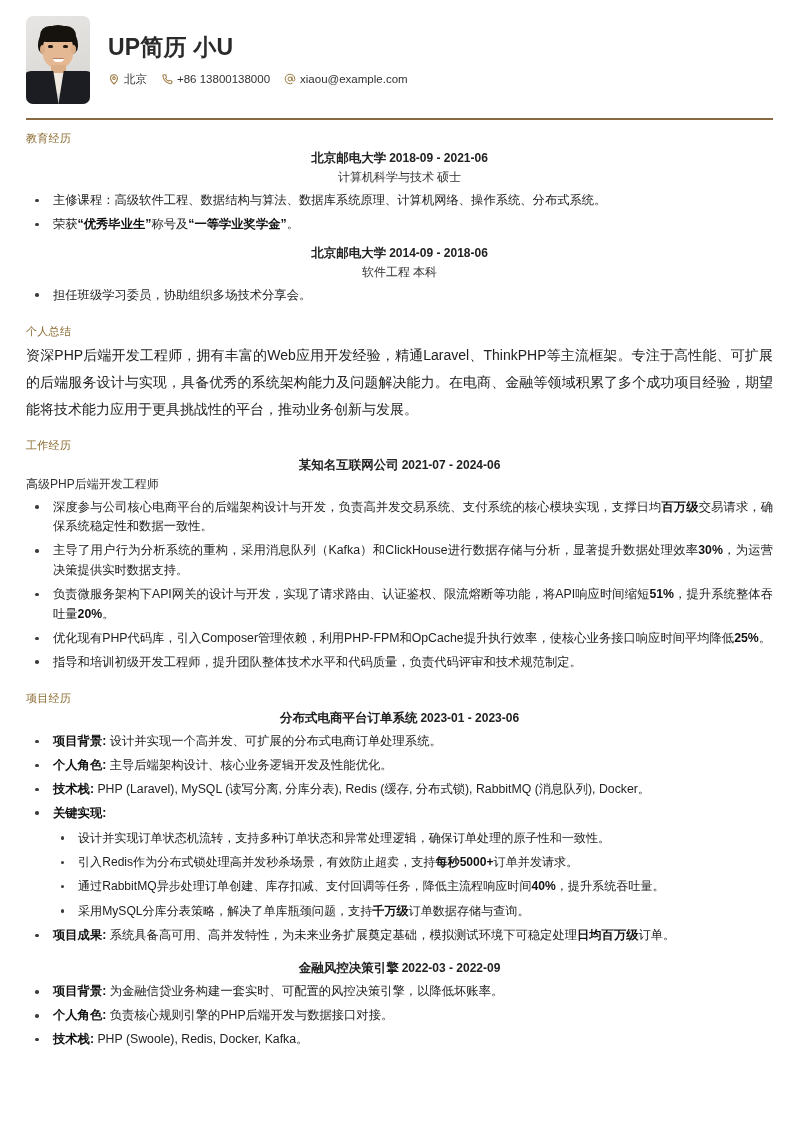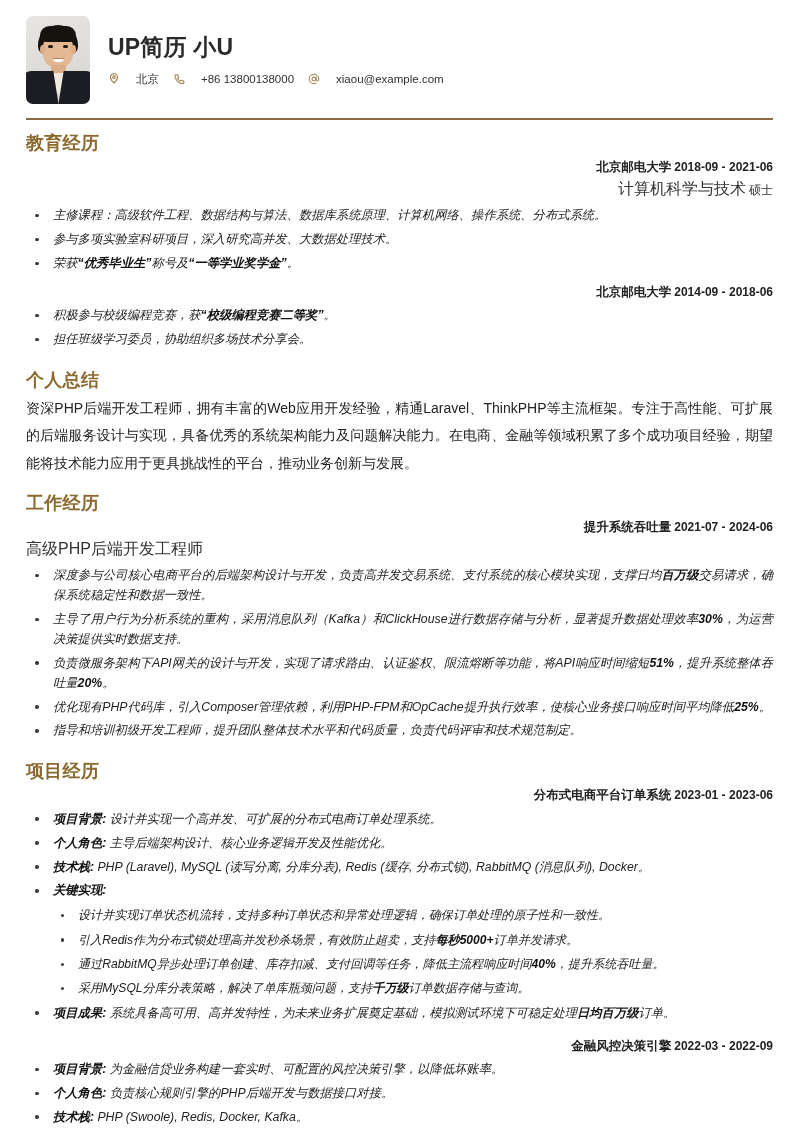--- a/index.html
+++ b/index.html
@@ -31,40 +31,40 @@
   .photo .mouth { position:absolute; left:27px; top:42px; width:11px; height:4px; background:#fdfdfd; border-radius:0 0 6px 6px; border-top:1px solid #b67b62; }
   .photo .neck { position:absolute; left:25px; top:49px; width:15px; height:12px; background:#dcae88; }
   .photo .shirt { position:absolute; left:18px; top:57px; width:29px; height:20px; background:#efe9df; border-radius:7px 7px 0 0; }
   .photo .jacket-l { position:absolute; left:-2px; top:55px; width:32px; height:34px; background:#1b1d22; transform:skewX(9deg); border-radius:10px 0 0 0; }
   .photo .jacket-r { position:absolute; left:35px; top:55px; width:32px; height:34px; background:#1b1d22; transform:skewX(-9deg); border-radius:0 10px 0 0; }
 
   .head-right { flex:1 1 auto; min-width:0; }
   .name { font-size:23px; font-weight:700; letter-spacing:.2px; color:#2a2a2a; line-height:1.25; }
   .contacts { margin-top:10px; display:flex; align-items:center; gap:6px; flex-wrap:wrap;
     font-size:11.5px; color:#30302f; }
-  .contact { display:inline-flex; gap:16px; margin-right:8px; }
+  .contact { display:inline-flex; align-items:center; gap:4px; margin-right:8px; }
   .cicon { width:12px; height:12px; display:inline-block; color:#9c7b43; flex:0 0 auto; }
   .cicon svg { display:block; width:12px; height:12px; }
 
   .rule { height:2px; background:#8a6a45; width:100%; margin:0 0 11px 0; }
 
   
   .section { margin-bottom:9px; }
-  .sec-title { font-size:18px; font-weight:700; color:#8a6a2f; letter-spacing:.3px; margin-bottom:3px; }
+  .sec-title { font-size:11px; font-weight:400; color:#8a6a2f; letter-spacing:.3px; margin-bottom:3px; }
 
   .entry { margin-bottom:2px; }
-  .row { display:flex; align-items:baseline; justify-content:flex-end; gap:3px; }
+  .row { display:flex; align-items:baseline; justify-content:center; gap:3px; }
   .org { font-size:12.5px; font-weight:700; color:#222; line-height:1.55; }
   .date { font-size:12px; font-weight:700; color:#222; white-space:nowrap; line-height:1.55; }
-  .sub { font-size:16px; font-weight:400; color:#333; line-height:1.55; }
+  .sub { font-size:12px; font-weight:400; color:#333; line-height:1.55; }
   .subr { font-size:12px; font-weight:400; color:#333; white-space:nowrap; line-height:1.55; }
 
   .para { font-size:14px; line-height:1.95; color:#222; text-align:justify; }
 
-  ul.bl { list-style:none; margin:2px 0 0 0; padding:0;font-style:italic; }
+  ul.bl { list-style:none; margin:2px 0 0 0; padding:0; }
   ul.bl > li { position:relative; padding-left:27px; font-size:12.3px; line-height:1.62;
     color:#222; margin:4px 0; text-align:justify; }
   ul.bl > li::before { content:""; position:absolute; left:9px; top:.62em;
     width:3.6px; height:3.6px; border-radius:50%; background:#3c3c3c; }
   ul.bl ul.bl2 { list-style:none; margin:3px 0 0 0; padding:0; }
   ul.bl ul.bl2 > li { position:relative; padding-left:25px; font-size:12.1px; line-height:1.6;
     margin:5px 0; text-align:justify; }
   ul.bl ul.bl2 > li::before { content:""; position:absolute; left:8px; top:.62em;
     width:3.4px; height:3.4px; border-radius:50%; background:#3c3c3c; }
 
@@ -135,53 +135,55 @@
       <div class="row">
         <div class="org">北京邮电大学</div>
         <div class="date">2018-09 - 2021-06</div>
       </div>
       <div class="row">
         <div class="sub">计算机科学与技术</div>
         <div class="subr">硕士</div>
       </div>
       <ul class="bl">
           <li>主修课程：高级软件工程、数据结构与算法、数据库系统原理、计算机网络、操作系统、分布式系统。</li>
-          <li>参与多项实验室科研项目，深入研究高并发、大数据处理技术。</li>
           <li>荣获<b>“优秀毕业生”</b>称号及<b>“一等学业奖学金”</b>。</li>
         </ul>
     </div>
 
     <div class="gap-sm"></div>
 
     <div class="entry">
       <div class="row">
         <div class="org">北京邮电大学</div>
         <div class="date">2014-09 - 2018-06</div>
       </div>
-      <ul class="bl">
-          <li>积极参与校级编程竞赛，获<b>“校级编程竞赛二等奖”</b>。</li>
+      <div class="row">
+        <div class="sub">软件工程</div>
+        <div class="subr">本科</div>
+      </div>
+      <ul class="bl">
           <li>担任班级学习委员，协助组织多场技术分享会。</li>
         </ul>
     </div>
   </div>
 
   <div class="gap-md"></div>
 
   <div class="section">
     <div class="sec-title">个人总结</div>
     <div class="para">资深PHP后端开发工程师，拥有丰富的Web应用开发经验，精通Laravel、ThinkPHP等主流框架。专注于高性能、可扩展的后端服务设计与实现，具备优秀的系统架构能力及问题解决能力。在电商、金融等领域积累了多个成功项目经验，期望能将技术能力应用于更具挑战性的平台，推动业务创新与发展。</div>
   </div>
 
   <div class="gap-sm"></div>
 
   <div class="section">
     <div class="sec-title">工作经历</div>
     <div class="entry">
       <div class="row">
-        <div class="org">提升系统吞吐量</div>
+        <div class="org">某知名互联网公司</div>
         <div class="date">2021-07 - 2024-06</div>
       </div>
       <div class="sub">高级PHP后端开发工程师</div>
       <ul class="bl">
           <li>深度参与公司核心电商平台的后端架构设计与开发，负责高并发交易系统、支付系统的核心模块实现，支撑日均<b>百万级</b>交易请求，确保系统稳定性和数据一致性。</li>
           <li>主导了用户行为分析系统的重构，采用消息队列（Kafka）和ClickHouse进行数据存储与分析，显著提升数据处理效率<b>30%</b>，为运营决策提供实时数据支持。</li>
           <li>负责微服务架构下API网关的设计与开发，实现了请求路由、认证鉴权、限流熔断等功能，将API响应时间缩短<b>51%</b>，提升系统整体吞吐量<b>20%</b>。</li>
           <li>优化现有PHP代码库，引入Composer管理依赖，利用PHP-FPM和OpCache提升执行效率，使核心业务接口响应时间平均降低<b>25%</b>。</li>
           <li>指导和培训初级开发工程师，提升团队整体技术水平和代码质量，负责代码评审和技术规范制定。</li>
         </ul>

